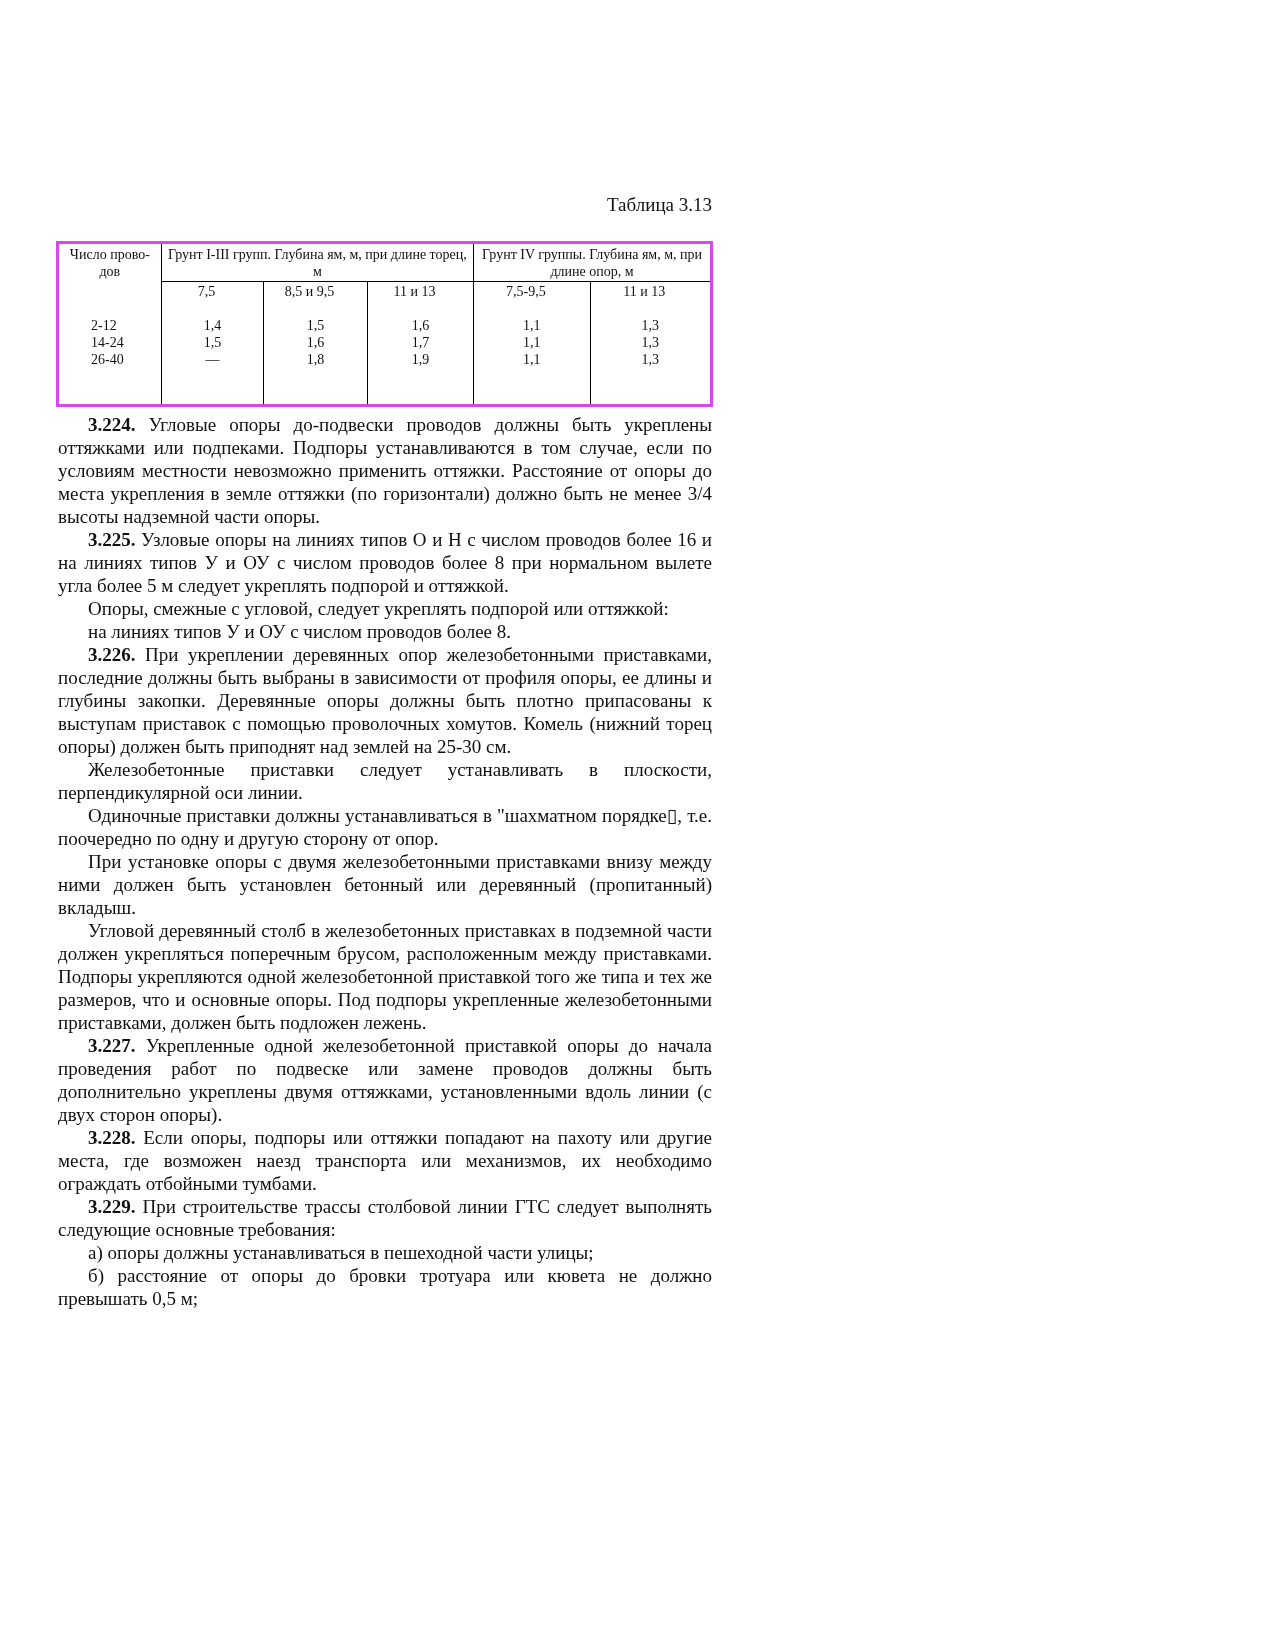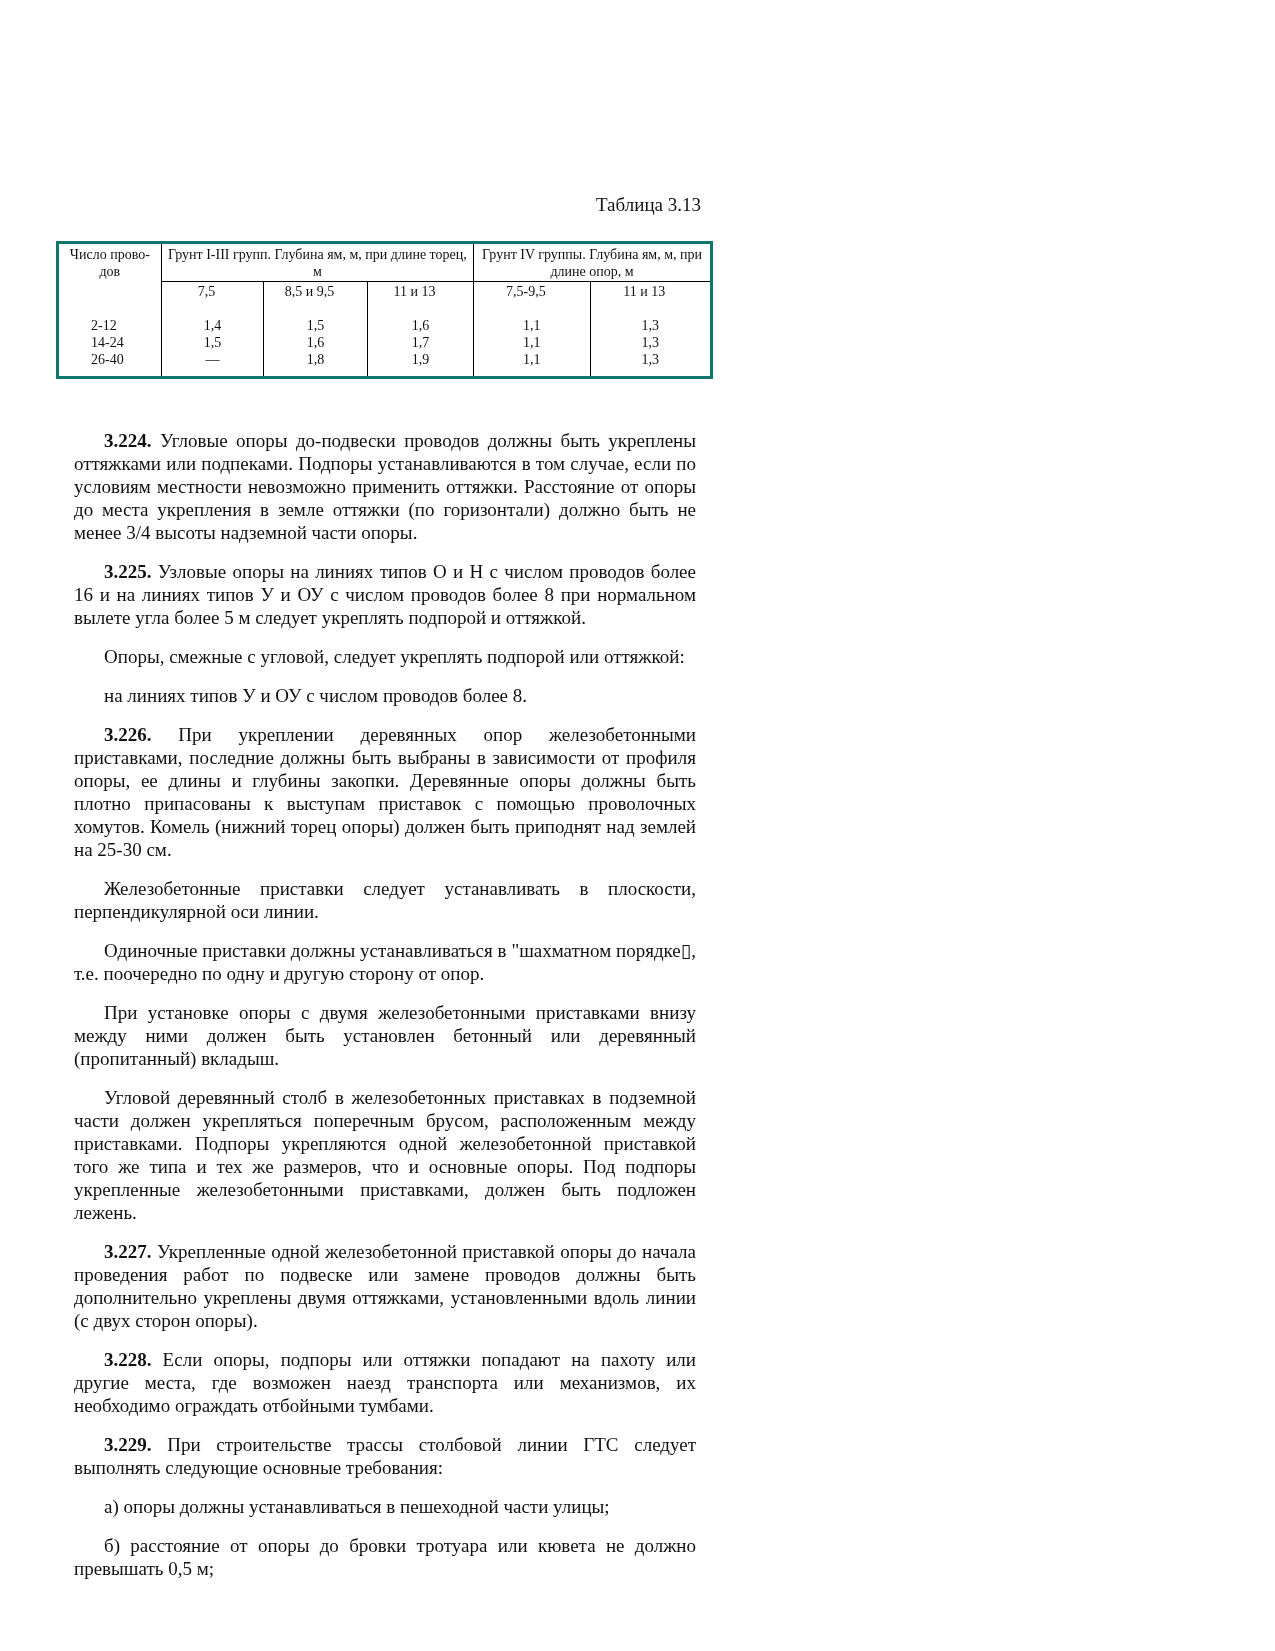--- a/index.html
+++ b/index.html
@@ -5,45 +5,45 @@
   html, body { margin: 0; padding: 0; background: #ffffff; }
   body {
     width: 1275px; height: 1651px; position: relative; overflow: hidden;
     font-family: "Liberation Serif", "DejaVu Serif", serif;
     color: #111111;
   }
   .page {
     position: absolute; left: 58px; top: 0; width: 654px;
   }
   .caption {
-    position: absolute; top: 194px; right: 11px;
+    position: absolute; top: 194px; right: 0;
     font-size: 19px; line-height: 22px;
   }
   table.t {
     position: absolute; top: 241px; left: -2px; width: 657px;
     border-collapse: collapse;
     font-size: 14px; line-height: 17px;
-    border: 3px solid #0f766e;
+    border: 3px solid #d946ef;
   }
   table.t td, table.t th {
     font-weight: normal; padding: 0; vertical-align: top; text-align: center;
   }
   table.t th { border: 1px solid #000; padding: 2px 2px 1px 2px; }
   table.t .h2 th { border-top: 1px solid #000; padding: 1px 12px 0 0; height: 20px; }
   table.t .body td {
     border-left: 1px solid #000; border-right: 1px solid #000;
-    padding-top: 14px; padding-bottom: 8px;
+    padding-top: 14px; padding-bottom: 36px;
   }
   table.t .rowhead { text-align: left; padding-left: 32px !important; }
   .cell-lines span { display: block; }
   .text {
     position: absolute; top: 413px; left: 0; width: 654px;
     font-size: 19px; line-height: 23px; text-align: justify;
   }
-  .text p { margin: 16px; text-indent: 30px; }
+  .text p { margin: 0; text-indent: 30px; }
   .text b { font-weight: bold; }
 </style>
 </head>
 <body>
 
 <div class="page">
   <div class="caption">Таблица 3.13</div>
 
   <table class="t">
     <colgroup>

